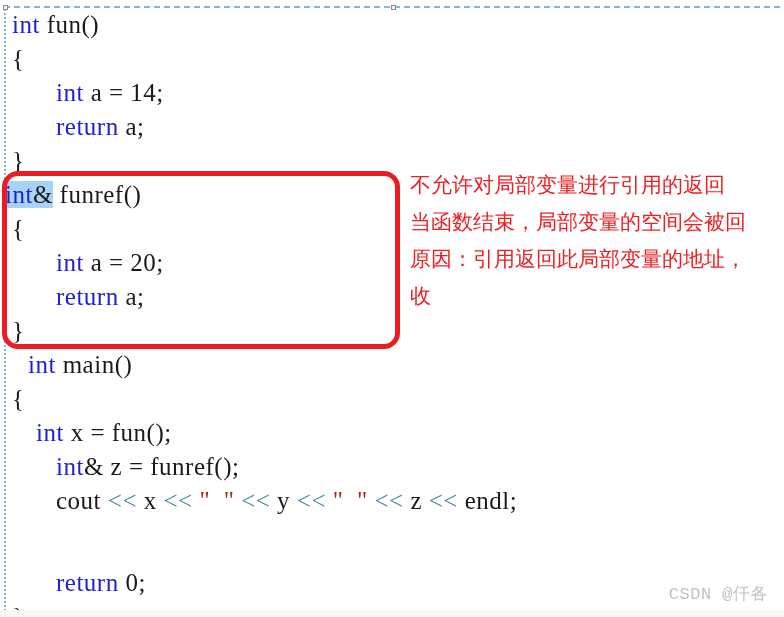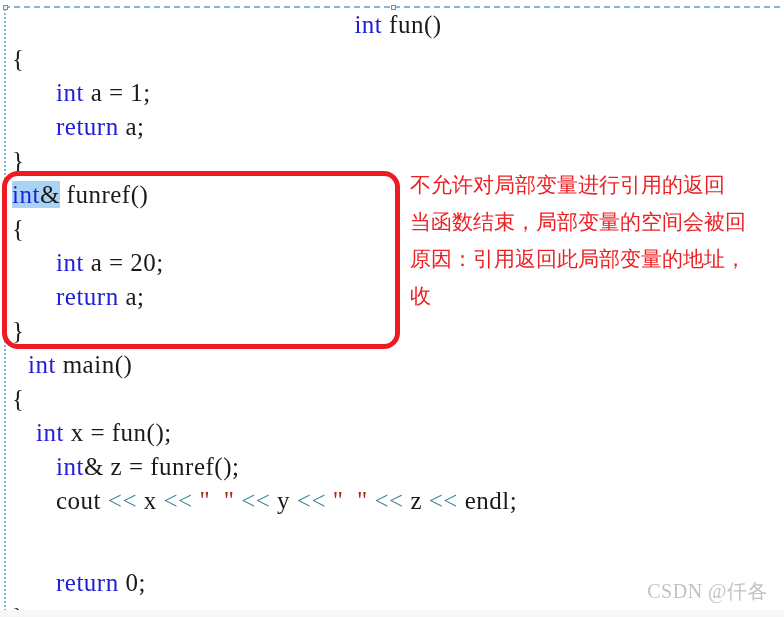--- a/index.html
+++ b/index.html
@@ -89,22 +89,22 @@
     font-weight: 500;
   }
   #annotation div { white-space: pre; }
 
   
   #watermark {
     position: absolute;
     right: 16px;
     bottom: 12px;
     color: #c2c2c2;
-    font-family: Liberation Serif, serif;
-    font-size: 20px;
+    font-family: Liberation Mono, monospace;
+    font-size: 17px;
     letter-spacing: 0.5px;
   }
 
   
   #bottom-strip {
     position: absolute;
     left: 0;
     bottom: 0;
     width: 784px;
     height: 7px;
@@ -113,26 +113,26 @@
 </style>
 </head>
 <body>
 
 <div id="code-frame">
   <span class="frame-handle fh-tl"></span>
   <span class="frame-handle fh-tm"></span>
 </div>
 
 <div id="code-block">
-    <div class="code-line" style="padding-left: 12px; text-align: center;"><span class="kw">int</span><span class="plain"> fun()</span></div>
+    <div class="code-line" style="padding-left: 12px;"><span class="kw">int</span><span class="plain"> fun()</span></div>
     <div class="code-line" style="padding-left: 12px;"><span class="plain">{</span></div>
-    <div class="code-line" style="padding-left: 56px;"><span class="kw">int</span><span class="plain"> a = 1;</span></div>
+    <div class="code-line" style="padding-left: 56px;"><span class="kw">int</span><span class="plain"> a = 14;</span></div>
     <div class="code-line" style="padding-left: 56px;"><span class="kw">return</span><span class="plain"> a;</span></div>
     <div class="code-line" style="padding-left: 12px;"><span class="plain">}</span></div>
-    <div class="code-line" style="padding-left: 12px;"><span class="kw sel">int</span><span class="plain sel">&amp;</span><span class="plain"> funref()</span></div>
+    <div class="code-line" style="padding-left: 5px;"><span class="kw sel">int</span><span class="plain sel">&amp;</span><span class="plain"> funref()</span></div>
     <div class="code-line" style="padding-left: 12px;"><span class="plain">{</span></div>
     <div class="code-line" style="padding-left: 56px;"><span class="kw">int</span><span class="plain"> a = 20;</span></div>
     <div class="code-line" style="padding-left: 56px;"><span class="kw">return</span><span class="plain"> a;</span></div>
     <div class="code-line" style="padding-left: 12px;"><span class="plain">}</span></div>
     <div class="code-line" style="padding-left: 28px;"><span class="kw">int</span><span class="plain"> main()</span></div>
     <div class="code-line" style="padding-left: 12px;"><span class="plain">{</span></div>
     <div class="code-line" style="padding-left: 36px;"><span class="kw">int</span><span class="plain"> x = fun();</span></div>
     <div class="code-line" style="padding-left: 56px;"><span class="kw">int</span><span class="plain">&amp; z = funref();</span></div>
     <div class="code-line" style="padding-left: 56px;"><span class="plain">cout </span><span class="op">&lt;&lt;</span><span class="plain"> x </span><span class="op">&lt;&lt;</span><span class="plain"> </span><span class="str">"  "</span><span class="plain"> </span><span class="op">&lt;&lt;</span><span class="plain"> y </span><span class="op">&lt;&lt;</span><span class="plain"> </span><span class="str">"  "</span><span class="plain"> </span><span class="op">&lt;&lt;</span><span class="plain"> z </span><span class="op">&lt;&lt;</span><span class="plain"> endl;</span></div>
     <div class="code-line" style="padding-left: 56px; margin-top: 48px;"><span class="kw">return</span><span class="plain"> 0;</span></div>

